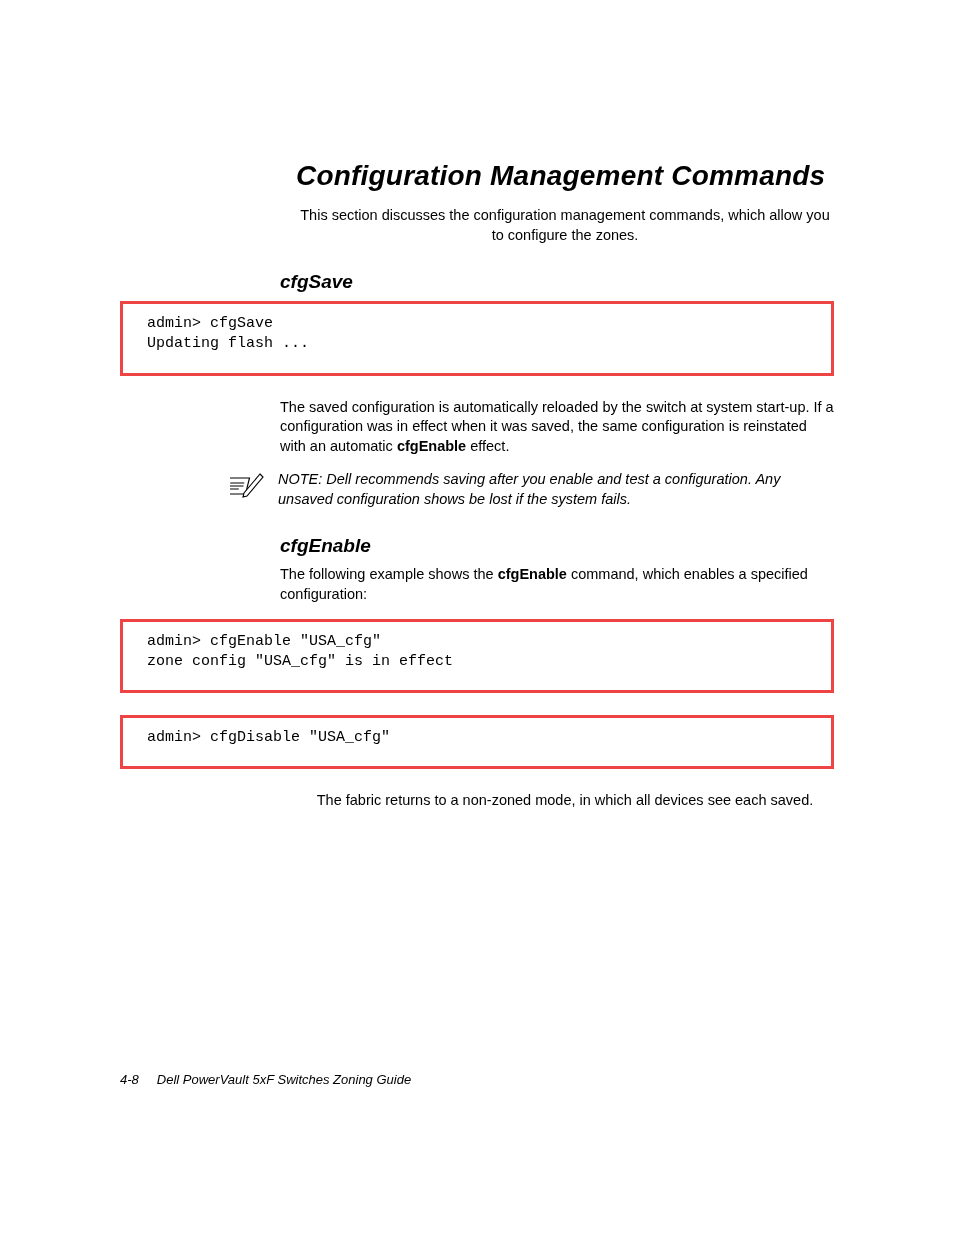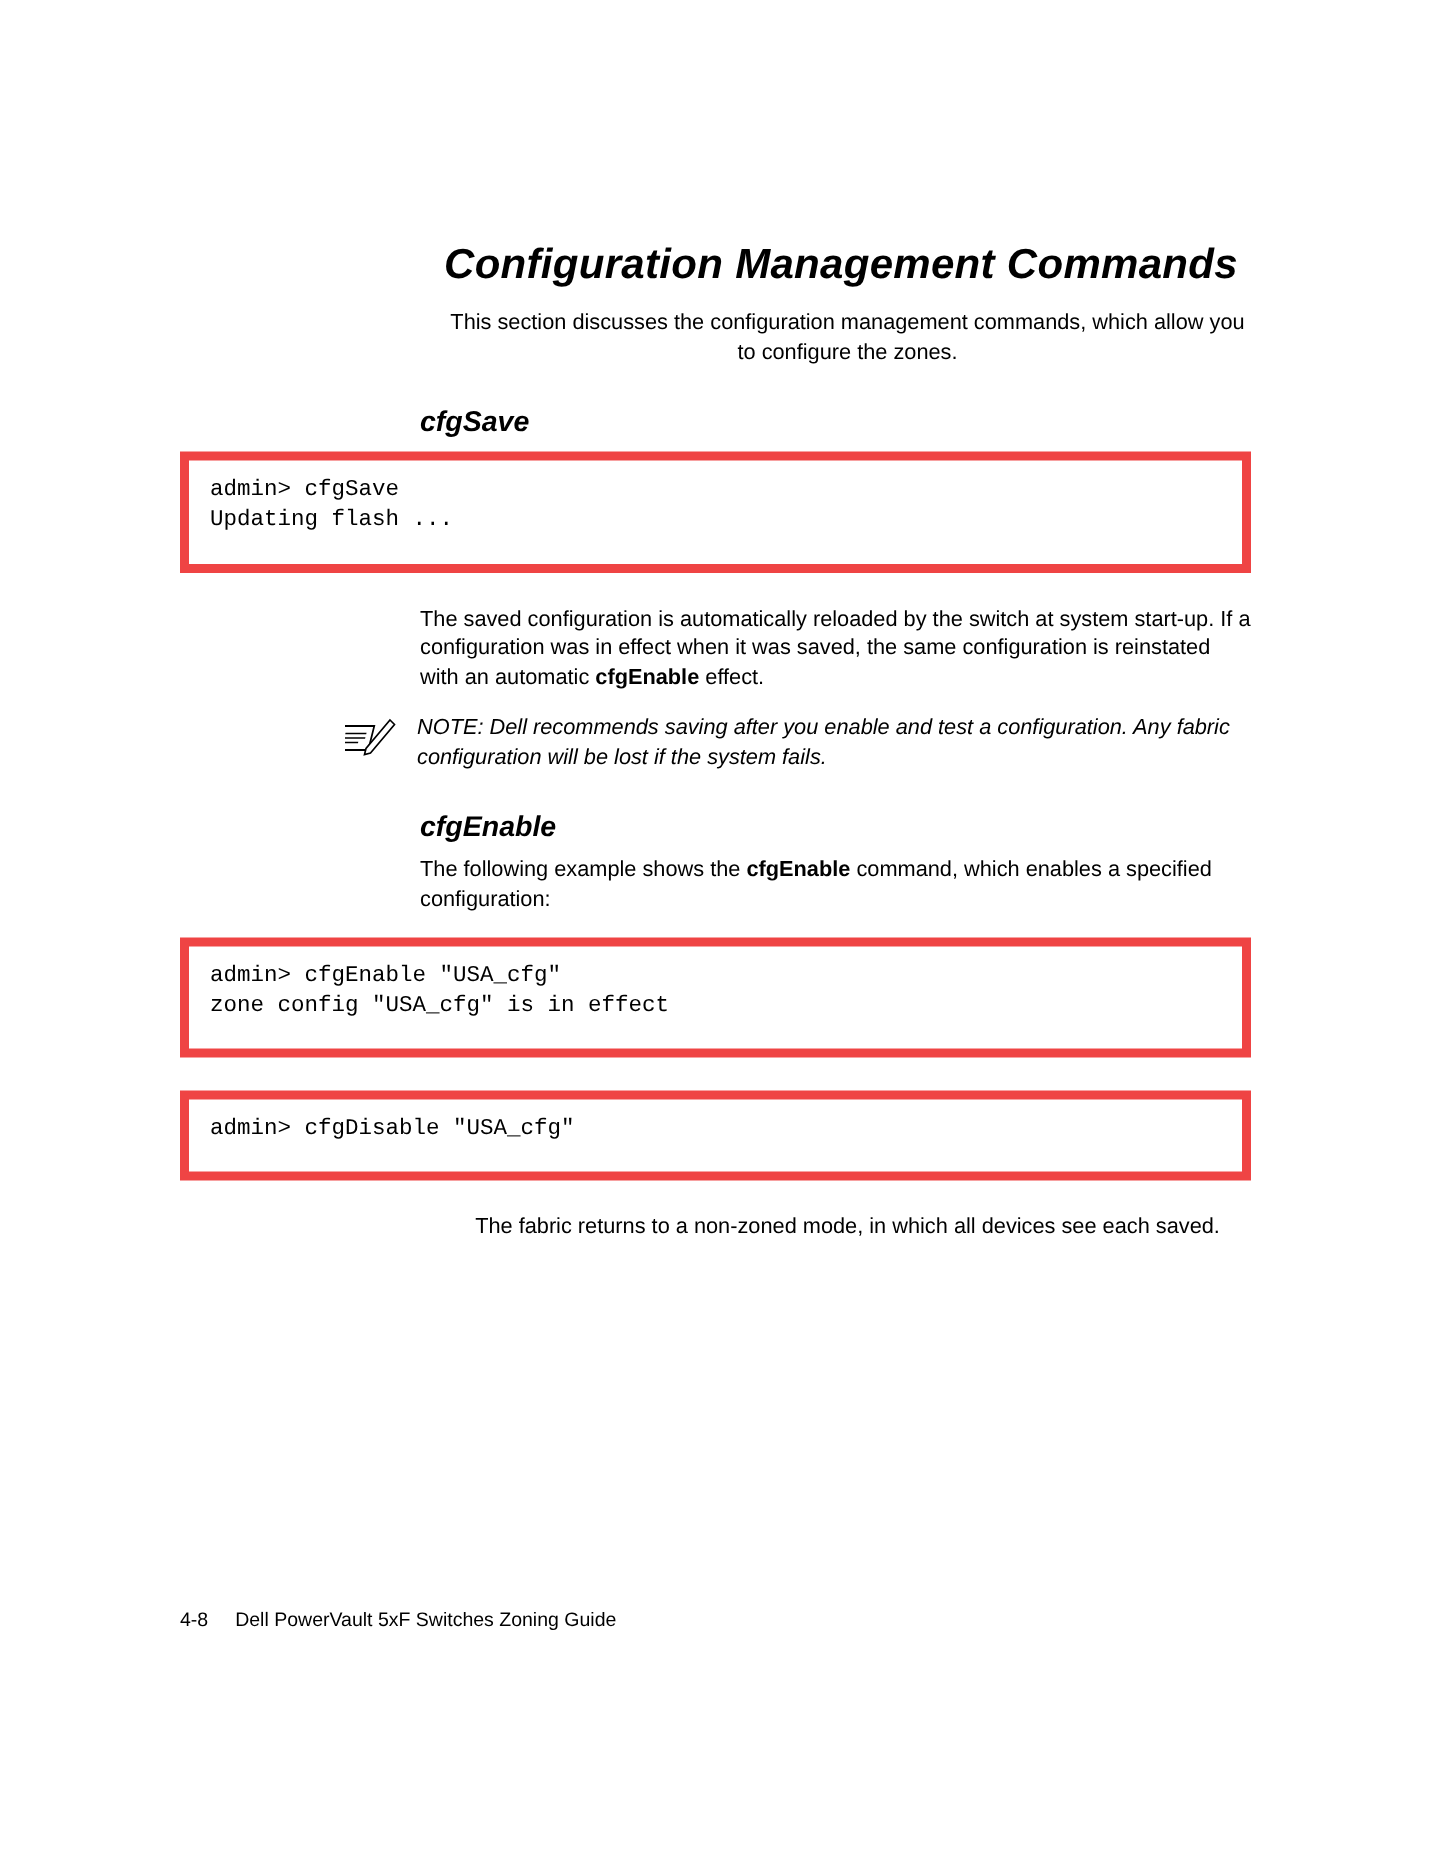--- a/index.html
+++ b/index.html
@@ -41,23 +41,23 @@
     font-size: 19px;
     margin: 26px 0 8px 0;
   }
   .para-wrap {
     font-size: 14.5px;
     line-height: 1.35;
     margin: 0 0 14px 0;
   }
   .bold { font-weight: 700; }
   .codebox {
-    border: 6px solid #ef4444;
+    border: 3px solid #ef4444;
     margin: 8px 0 22px 0;
-    padding: 10px 14px 18px 14px;
+    padding: 10px 14px 18px 24px;
     font-family: "Courier New", monospace;
     font-size: 15px;
     line-height: 1.35;
     white-space: pre;
     box-sizing: border-box;
     width: 100%;
   }
   .note-row {
     display: flex;
     align-items: flex-start;
@@ -72,20 +72,21 @@
   .note-text {
     font-size: 14.5px;
     line-height: 1.35;
     font-style: italic;
   }
   .footer {
     position: absolute;
     bottom: 148px;
     left: 120px;
     font-size: 13px;
+    font-style: italic;
   }
   .footer .pn { margin-right: 18px; }
 </style>
 </head>
 <body>
 
 <div class="page">
 
   <div class="content-indent">
     <h1 class="main-title">Configuration Management Commands</h1>
@@ -105,21 +106,21 @@
     <div class="note-row">
       <span class="note-icon">
         <svg width="34" height="28" viewBox="0 0 34 28">
           <rect x="1" y="6" width="20" height="16" fill="none" stroke="#000" stroke-width="1.2" transform="skewX(-14)"></rect>
           <line x1="3" y1="11" x2="17" y2="11" stroke="#000" stroke-width="0.9" transform="skewX(-14)"></line>
           <line x1="3" y1="14" x2="17" y2="14" stroke="#000" stroke-width="0.9" transform="skewX(-14)"></line>
           <line x1="3" y1="17" x2="13" y2="17" stroke="#000" stroke-width="0.9" transform="skewX(-14)"></line>
           <polygon points="30,2 33,5 17,24 13,25 14,21" fill="#fff" stroke="#000" stroke-width="1.1"></polygon>
         </svg>
       </span>
-      <div class="note-text">NOTE: Dell recommends saving after you enable and test a configuration. Any fabric configuration will be lost if the system fails.</div>
+      <div class="note-text">NOTE: Dell recommends saving after you enable and test a configuration. Any unsaved configuration shows be lost if the system fails.</div>
     </div>
 
     <h2 class="sub">cfgEnable</h2>
     <div class="para-wrap">
       <span>The following example shows the </span><span class="bold">cfgEnable</span><span> command, which enables a specified configuration:</span>
     </div>
   </div>
 
   <div class="codebox">admin&gt; cfgEnable "USA_cfg"
 zone config "USA_cfg" is in effect</div>

